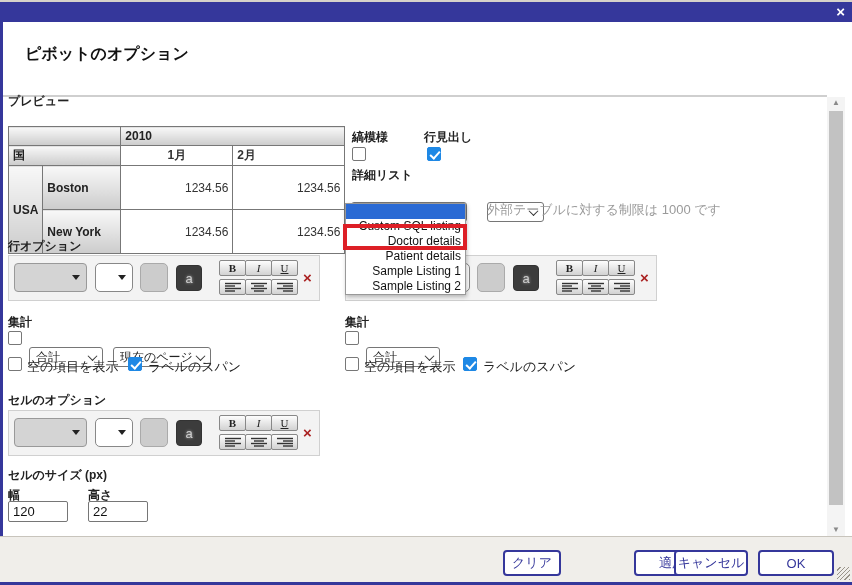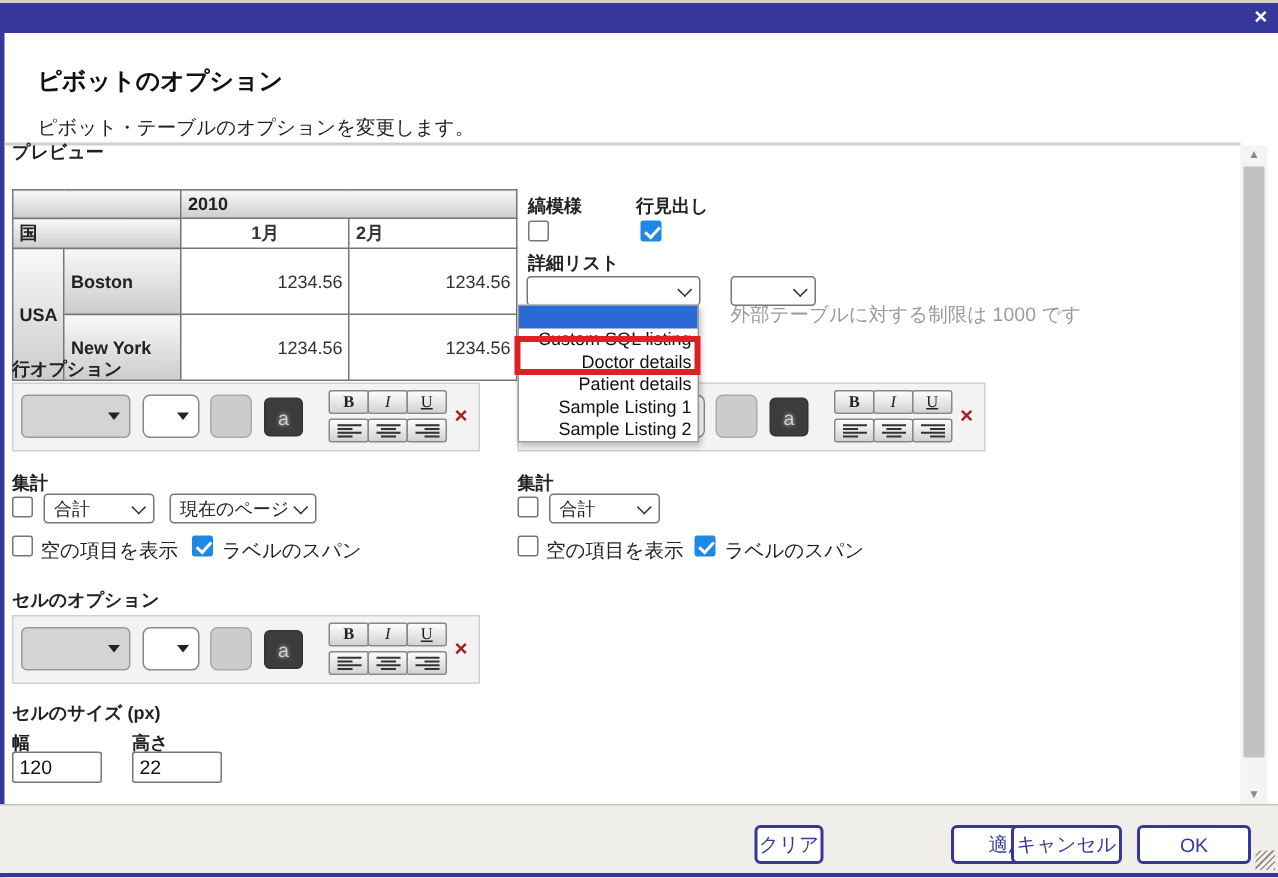--- a/index.html
+++ b/index.html
@@ -31,21 +31,21 @@
   table.preview tr.r2 td { height:20px; }
   table.preview tr.rd td { height:44px; }
 
   
   .cb { position:absolute; width:14px; height:14px; border:1px solid #777; border-radius:2px; background:#fff; cursor:pointer; }
   .cb.checked { background:#1e88e5; border-color:#1e88e5; }
   .cb.checked::after { content:""; position:absolute; left:4px; top:1px; width:4px; height:8px; border:solid #fff; border-width:0 2px 2px 0; transform:rotate(42deg); }
   .cb-lbl { position:absolute; font-size:13px; color:#222; white-space:nowrap; }
 
   
-  .sel { position:absolute; height:20px; border:1px solid #767676; border-radius:3px; background:#fff; display:flex; align-items:center; cursor:pointer; font-size:12px; color:#222; padding:4px 6px; }
+  .sel { position:absolute; height:20px; border:1px solid #767676; border-radius:3px; background:#fff; display:flex; align-items:center; cursor:pointer; font-size:12px; color:#222; padding:4px 6px;margin-top:18px; }
   .sel .chev { margin-left:auto; width:7px; height:7px; border-right:1.6px solid #333; border-bottom:1.6px solid #333; transform:rotate(45deg) translate(-1px,-1px); }
 
   
   .listbox { position:absolute; left:345px; top:203px; width:121px; background:#fff; border:1px solid #999; box-shadow:1px 2px 4px rgba(0,0,0,.25); z-index:5; font-size:12px; }
   .listbox .opt { height:15px; line-height:15px; padding:0 4px; color:#111; white-space:nowrap; overflow:hidden; cursor:pointer;text-align:right; }
   .listbox .opt.hl { background:#2a6ad4; }
   .red-box { position:absolute; left:343px; top:224px; width:124px; height:26px; border:4px solid #dd1f26; z-index:6; pointer-events:none; }
 
   
   .panel { position:absolute; width:312px; height:46px; background:#f3f3f3; border:1px solid #d0d0d0; }
@@ -83,21 +83,20 @@
 <div class="stage">
 
   <div class="top-strip"></div>
   <div class="titlebar">
     <span class="close-x">×</span>
   </div>
   <div class="left-edge"></div>
   <div class="bottom-edge"></div>
 
   <div class="dlg-title">ピボットのオプション</div>
-  <div class="dlg-subtitle">ピボット・テーブルのオプションを変更します。</div>
   <div class="sep"></div>
 
   <div class="lbl" style="left:8px; top:93px;">プレビュー</div>
   <table class="preview">
     <tbody>
         <tr class="r1">
       <td class="hdr" colspan="2"></td>
       <td class="hdr" colspan="2">2010</td>
     </tr>
     <tr class="r2">
@@ -313,20 +312,20 @@
   <input class="txt" style="left: 8px; top: 501px;" value="120">
   <input class="txt" style="left: 88px; top: 501px;" value="22">
 
   <div class="sbar">
     <div class="arrow" style="top:0;">▲</div>
     <div class="thumb"></div>
     <div class="arrow" style="bottom:0;">▼</div>
   </div>
 
   <div class="footer">
-    <div class="fbtn" style="left:503px; width:46px;">クリア</div>
+    <div class="fbtn" style="left:503px; width:58px;">クリア</div>
     <div class="fbtn" style="left:588px; width:76px;margin-left:46px;">適用</div>
     <div class="fbtn" style="left:674px; width:74px;">キャンセル</div>
     <div class="fbtn" style="left:758px; width:76px;">OK</div>
     <div class="grip"></div>
   </div>
 
 </div>
 
 </body></html>

